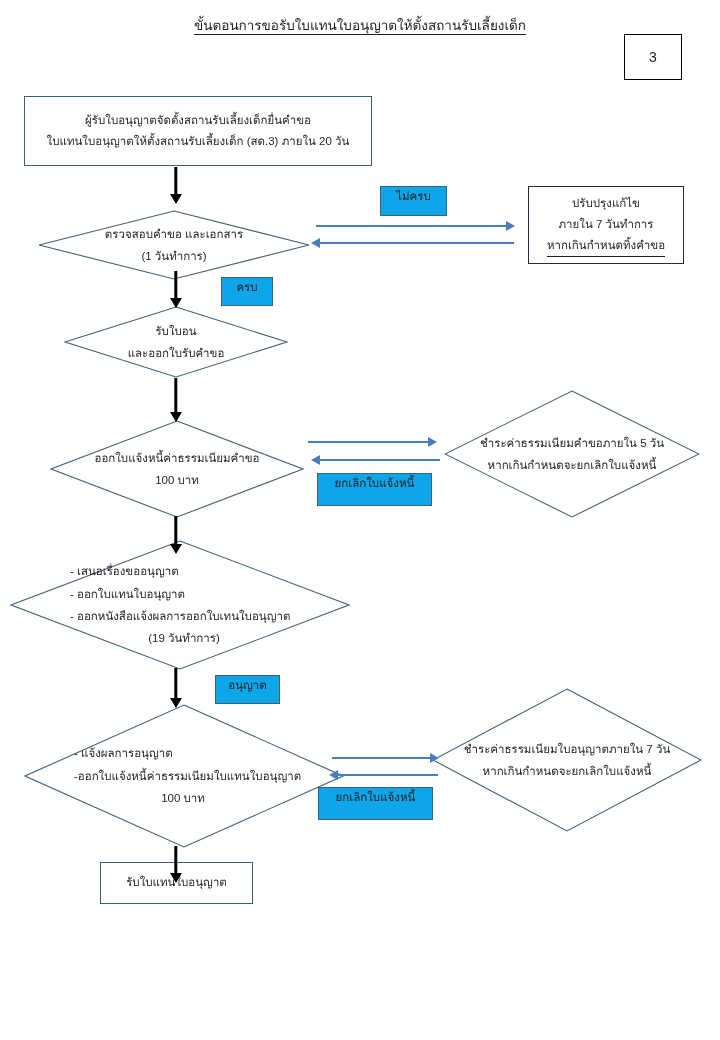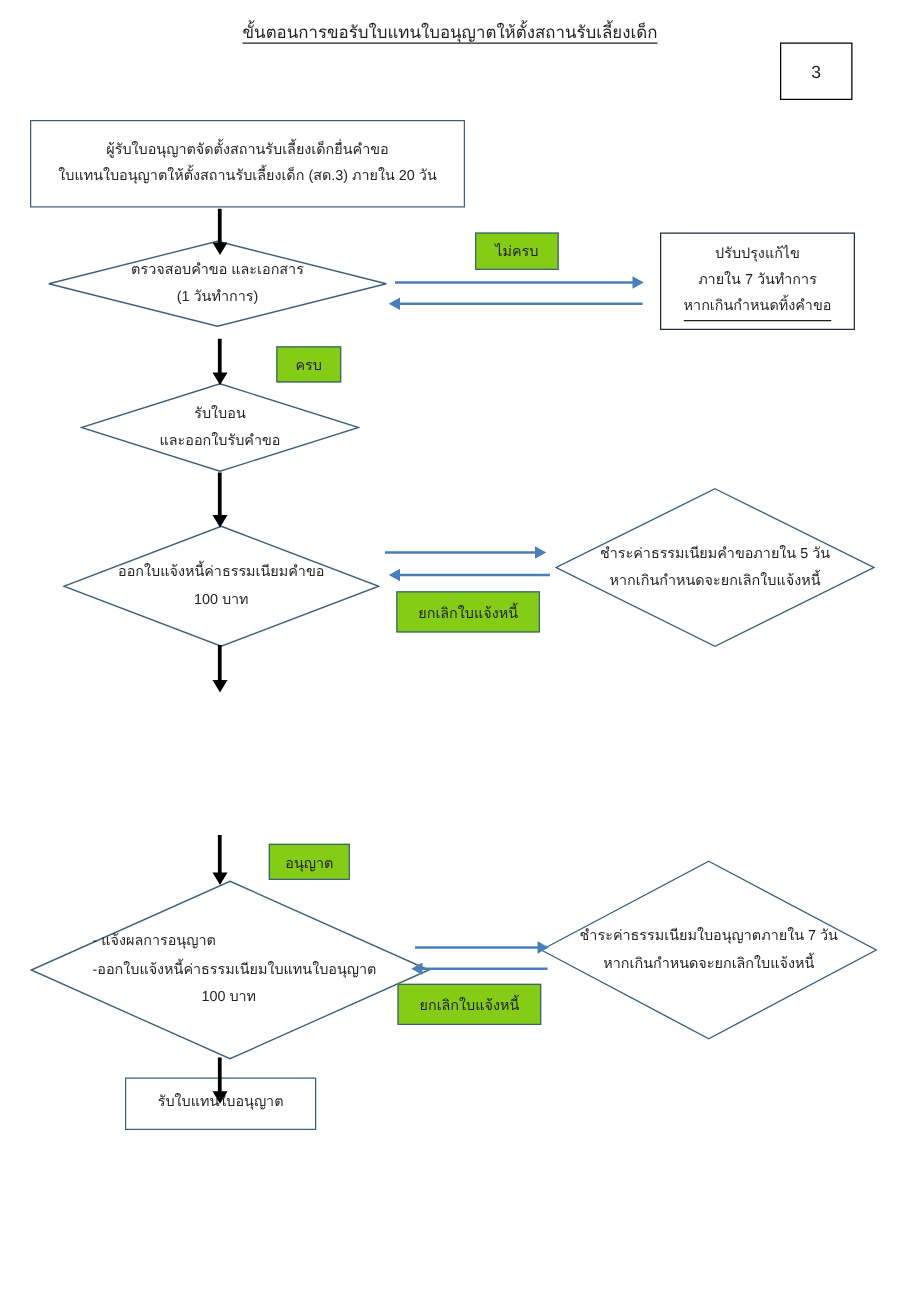--- a/index.html
+++ b/index.html
@@ -51,22 +51,22 @@
     background: #ffffff;
     padding: 2px 2px;
   }
   .rect.dark { border-color: #1f2d3d; }
   .rect .ul { border-bottom: 1px solid #231f20; }
 
   
   .tag {
     position: absolute;
     border: 1.2px solid #3d6179;
-    background: #84cc16;
-    display: flex; align-items: center; justify-content: center;
+    background: #0ea5e9;
+    display: flex; align-items: flex-start; justify-content: center;
     font-size: 11.5px;
     z-index: 6;
   }
 
   
   .dia { position: absolute; }
   .dia svg { position: absolute; inset: 0; width: 100%; height: 100%; display: block; }
   .dia .dtext {
     position: absolute; inset: 0;
     display: flex; flex-direction: column;
@@ -128,21 +128,21 @@
   <div class="rect" style="left:24px; top:96px; width:348px; height:70px;">
     <div>ผู้รับใบอนุญาตจัดตั้งสถานรับเลี้ยงเด็กยื่นคำขอ</div>
     <div>ใบแทนใบอนุญาตให้ตั้งสถานรับเลี้ยงเด็ก (สด.3) ภายใน 20 วัน</div>
   </div>
 
   <div class="varrow" style="left:162px; top:167px; width:28px; height:37px;">
     <div class="stem"></div>
       <div class="head"></div>
   </div>
 
-  <div class="dia" style="left:38px; top:192px; width:272px; height:70px;">
+  <div class="dia" style="left:38px; top:210px; width:272px; height:70px;">
     <svg viewBox="0 0 272 70" preserveAspectRatio="none">
       <polygon points="136,1 271,35 136,69 1,35" fill="#ffffff" stroke="#3d6179" stroke-width="1.1"></polygon>
     </svg>
     <div class="dtext">
       <div>ตรวจสอบคำขอ  และเอกสาร</div>
       <div>(1 วันทำการ)</div>
     </div>
   </div>
 
   <div class="tag" style="left:380px; top:186px; width:67px; height:30px;">
@@ -221,20 +221,31 @@
       <div>ชำระค่าธรรมเนียมคำขอภายใน  5 วัน</div>
       <div>หากเกินกำหนดจะยกเลิกใบแจ้งหนี้</div>
     </div>
   </div>
 
   <div class="varrow" style="left:162px; top:516px; width:28px; height:38px;">
     <div class="stem"></div>
       <div class="head"></div>
   </div>
 
+  <div class="dia" style="left:10px; top:540px; width:340px; height:130px;">
+    <svg viewBox="0 0 340 130" preserveAspectRatio="none">
+      <polygon points="170,1 339,65 170,129 1,65" fill="#ffffff" stroke="#3d6179" stroke-width="1.1"></polygon>
+    </svg>
+    <div class="dtext left">
+      <div>- เสนอเรื่องขออนุญาต</div>
+      <div>- ออกใบแทนใบอนุญาต</div>
+      <div>- ออกหนังสือแจ้งผลการออกใบเทนใบอนุญาต</div>
+      <div class="ctr">(19 วันทำการ)</div>
+    </div>
+  </div>
 
   <div class="varrow" style="left:162px; top:668px; width:28px; height:40px;">
     <div class="stem"></div>
       <div class="head"></div>
   </div>
 
   <div class="tag" style="left:215px; top:675px; width:65px; height:29px;">
     <span>อนุญาต</span>
   </div>
 

